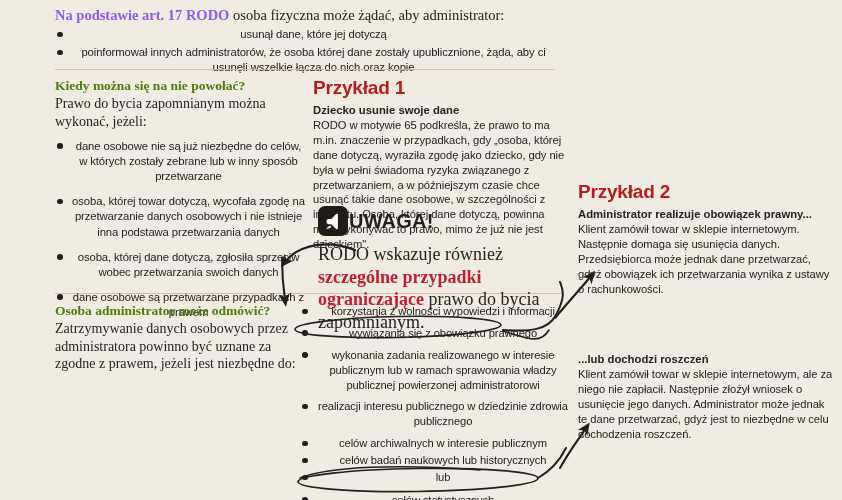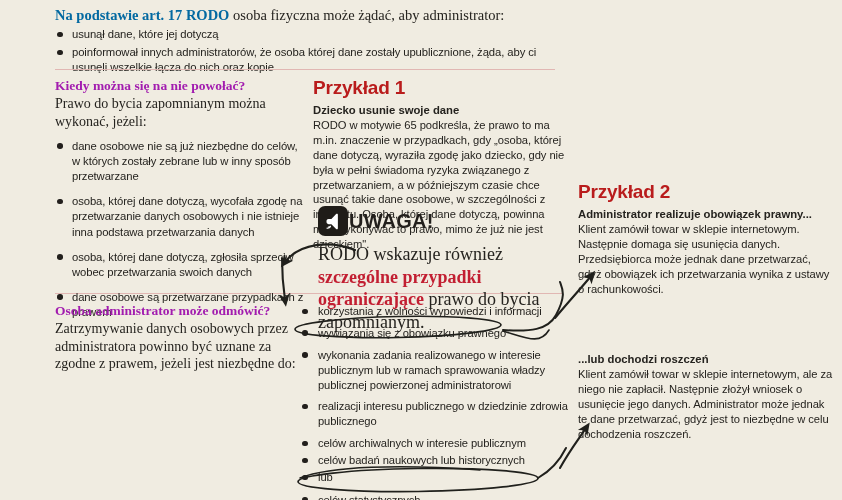--- a/index.html
+++ b/index.html
@@ -9,40 +9,40 @@
     font-family:"Liberation Sans", sans-serif;
     color:#25231f;
     overflow:hidden;
     position:relative;
   }
   .canvas{position:relative;width:842px;height:500px;}
 
   
   .top-block{position:absolute;left:55px;top:6px;width:500px;}
   .top-head{font-family:"Liberation Serif",serif;font-size:14.5px;line-height:1.25;}
-  .top-head b{color:#0369a1;margin-top:17px;}
-  .bullets{margin:3px 0 0 0;padding:0;list-style:none;}
+  .top-head b{color:#8b5cf6;margin-top:17px;}
+  .bullets{margin:3px 0 0 0;padding:0;list-style:none;text-align:center;}
   .bullets li{
     position:relative;padding-left:17px;font-size:11.3px;line-height:1.32;
     margin-bottom:3px;letter-spacing:-0.1px;
   }
   .bullets li::before{
     content:"";position:absolute;left:2px;top:4.5px;
     width:5.5px;height:5.5px;border-radius:50%;background:#221f1c;
   }
 
   
   .divider{
     position:absolute;height:0;border-top:1.6px dashed #d9b0ad;opacity:.95;
   }
   .divider.solidish{border-top:1.6px solid #dfb4b0;}
 
   
   .col-head-red{
-    font-family:"Liberation Serif",serif;font-weight:bold;color:#a21caf;
+    font-family:"Liberation Serif",serif;font-weight:bold;color:#4d7c0f;
     font-size:13.5px;line-height:1.2;margin:0 0 1px 0;
   }
   .col-sub{
     font-family:"Liberation Serif",serif;font-size:14px;line-height:1.24;margin:0;
   }
 
   
   #left-why{position:absolute;left:55px;top:78px;width:250px;}
   #left-why .bullets{margin-top:9px;}
   #left-why .bullets li{margin-bottom:10px;line-height:1.34;}
@@ -105,21 +105,21 @@
 
   <div class="divider solidish" style="left:55px;top:69px;width:500px;"></div>
   <div class="divider solidish" style="left:55px;top:293px;width:508px;"></div>
   <div class="divider solidish" style="left:313px;top:293px;width:0px;"></div>
 
   <div id="left-why">
     <div class="col-head-red">Kiedy można się na nie powołać?</div>
     <div class="col-sub">Prawo do bycia zapomnianym można wykonać, jeżeli:</div>
     <ul class="bullets">
       <li>dane osobowe nie są już niezbędne do celów, w których zostały zebrane lub w inny sposób przetwarzane</li>
-      <li>osoba, której dane dotyczą, wycofała zgodę na przetwarzanie danych osobowych i nie istnieje inna podstawa przetwarzania danych</li>
+      <li>osoba, której towar dotyczą, wycofała zgodę na przetwarzanie danych osobowych i nie istnieje inna podstawa przetwarzania danych</li>
       <li>osoba, której dane dotyczą, zgłosiła sprzeciw wobec przetwarzania swoich danych</li>
       <li>dane osobowe są przetwarzane przypadkach z prawem</li>
     </ul>
   </div>
 
   <div id="left-refuse">
     <div class="col-head-red">Osoba administrator może odmówić?</div>
     <div class="col-sub">Zatrzymywanie danych osobowych przez administratora powinno być uznane za zgodne z prawem, jeżeli jest niezbędne do:</div>
   </div>
 

